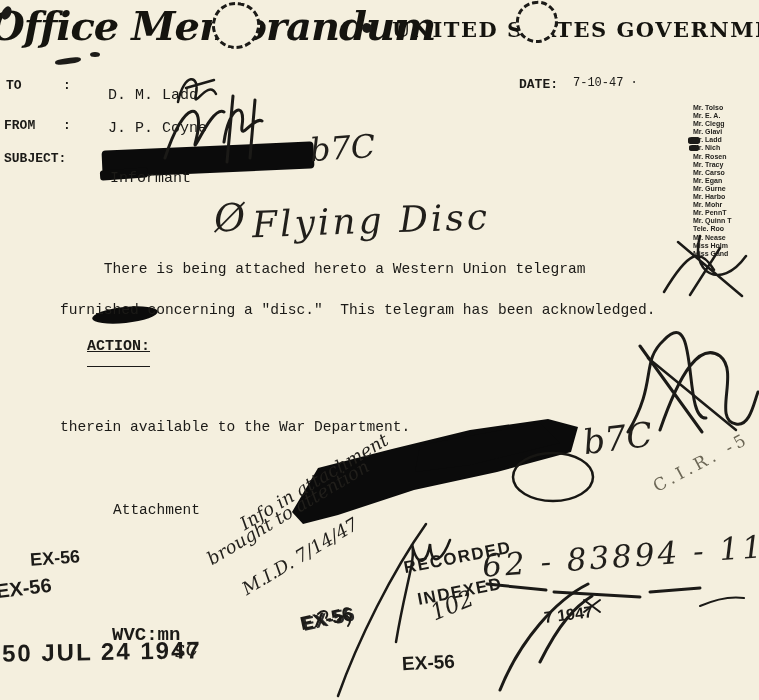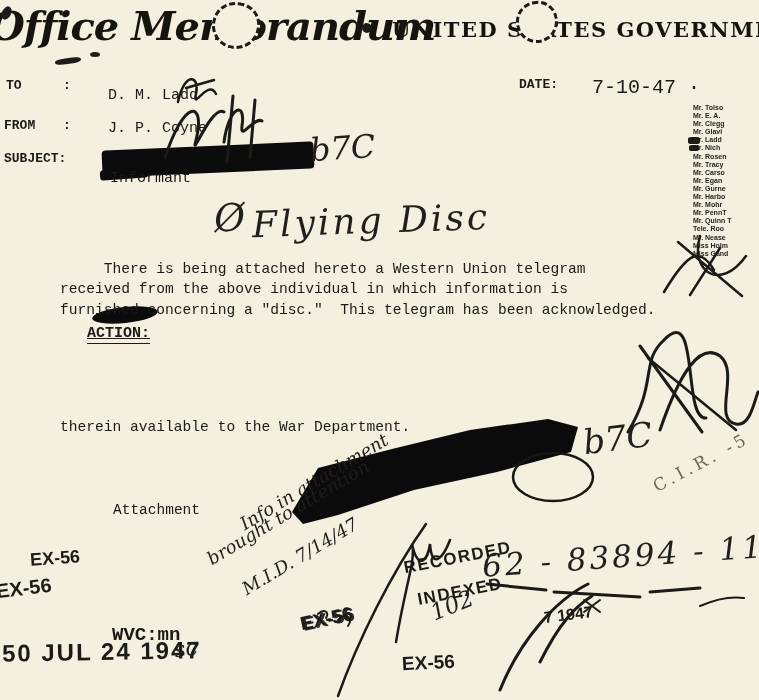--- a/index.html
+++ b/index.html
@@ -46,21 +46,21 @@
 
   <div class="speck" style="left:2px;top:6px;width:9px;height:14px;transform:rotate(25deg);"></div>
   <div class="speck" style="left:55px;top:58px;width:26px;height:6px;border-radius:40%;transform:rotate(-8deg);"></div>
   <div class="speck" style="left:90px;top:52px;width:10px;height:5px;"></div>
 
   <div class="abs tw label" style="left:6px;top:78px;">TO</div>
   <div class="abs tw label" style="left:63px;top:78px;">:</div>
   <div class="abs tw" style="left:108px;top:79px;font-size:15px;margin-top:8px;">D. M. Ladd</div>
 
   <div class="abs tw label" style="left:519px;top:77px;">DATE:</div>
-  <div class="abs tw" style="left:592px;top:76px;font-size:20px;">7-10-47 ·</div>
+  <div class="abs tw" style="left:573px;top:76px;font-size:12px;">7-10-47 ·</div>
 
   <div class="abs tw label" style="left:4px;top:118px;">FROM</div>
   <div class="abs tw label" style="left:63px;top:118px;">:</div>
   <div class="abs tw" style="left:108px;top:120px;font-size:15px;">J. P. Coyne</div>
 
   <div class="abs tw label" style="left:4px;top:151px;">SUBJECT:</div>
   <div class="redact" style="left:102px;top:146px;width:212px;height:27px;transform:rotate(-2.5deg);border-radius:4px;"></div>
   <div class="redact" style="left:100px;top:169px;width:48px;height:10px;transform:rotate(-4deg);border-radius:3px;"></div>
   <div class="abs hw" style="left:310px;top:129px;font-size:32px;transform:rotate(-4deg);">b7C</div>
   <div class="abs tw" style="left:110px;top:170px;font-size:15px;">Informant</div>
@@ -88,24 +88,23 @@
   </div>
   <div class="speck" style="left:688px;top:137px;width:12px;height:7px;border-radius:30%;"></div>
   <div class="speck" style="left:689px;top:145px;width:10px;height:6px;border-radius:30%;"></div>
 
   <div class="redact" style="left:92px;top:307px;width:66px;height:16px;border-radius:50%;transform:rotate(-6deg);"></div>
 
   <div class="abs hw" style="left:214px;top:196px;font-size:38px;transform:rotate(-3deg);">Ø</div>
   <div class="abs hw" style="left:252px;top:200px;font-size:36px;letter-spacing:3px;transform:rotate(-2deg);">Flying Disc</div>
 
   <div class="abs tw bodyline" style="left:60px;top:259px;">     There is being attached hereto a Western Union telegram</div>
-  <div class="abs tw bodyline" style="left:60px;top:279px;">received from the above individual in which information is</div>
   <div class="abs tw bodyline" style="left:60px;top:300px;">furnished concerning a "disc."  This telegram has been acknowledged.</div>
 
-  <div class="abs tw" style="left:87px;top:325px;font-size:15px;font-weight:bold;text-decoration:underline;border-bottom:1.5px solid #1b1a17;padding-bottom:1px;">ACTION:</div>
+  <div class="abs tw" style="left:87px;top:338px;font-size:15px;font-weight:bold;text-decoration:underline;border-bottom:1.5px solid #1b1a17;padding-bottom:11px;">ACTION:</div>
 
   <div class="abs tw bodyline" style="left:60px;top:417px;">therein available to the War Department.</div>
 
   <svg class="overlay" width="759" height="700">
     <polygon points="292,512 318,468 392,449 470,430 548,419 578,427 571,452 497,472 414,490 338,515 303,524" fill="#0b0b0b"></polygon>
     <polygon points="420,445 540,423 560,443 470,465 415,472" fill="#0b0b0b"></polygon>
     <ellipse cx="553" cy="477" rx="40" ry="24" fill="none" stroke="#171613" stroke-width="2.5"></ellipse>
   </svg>
 
   <div class="abs hw" style="left:583px;top:418px;font-size:34px;transform:rotate(-7deg);">b7C</div>

